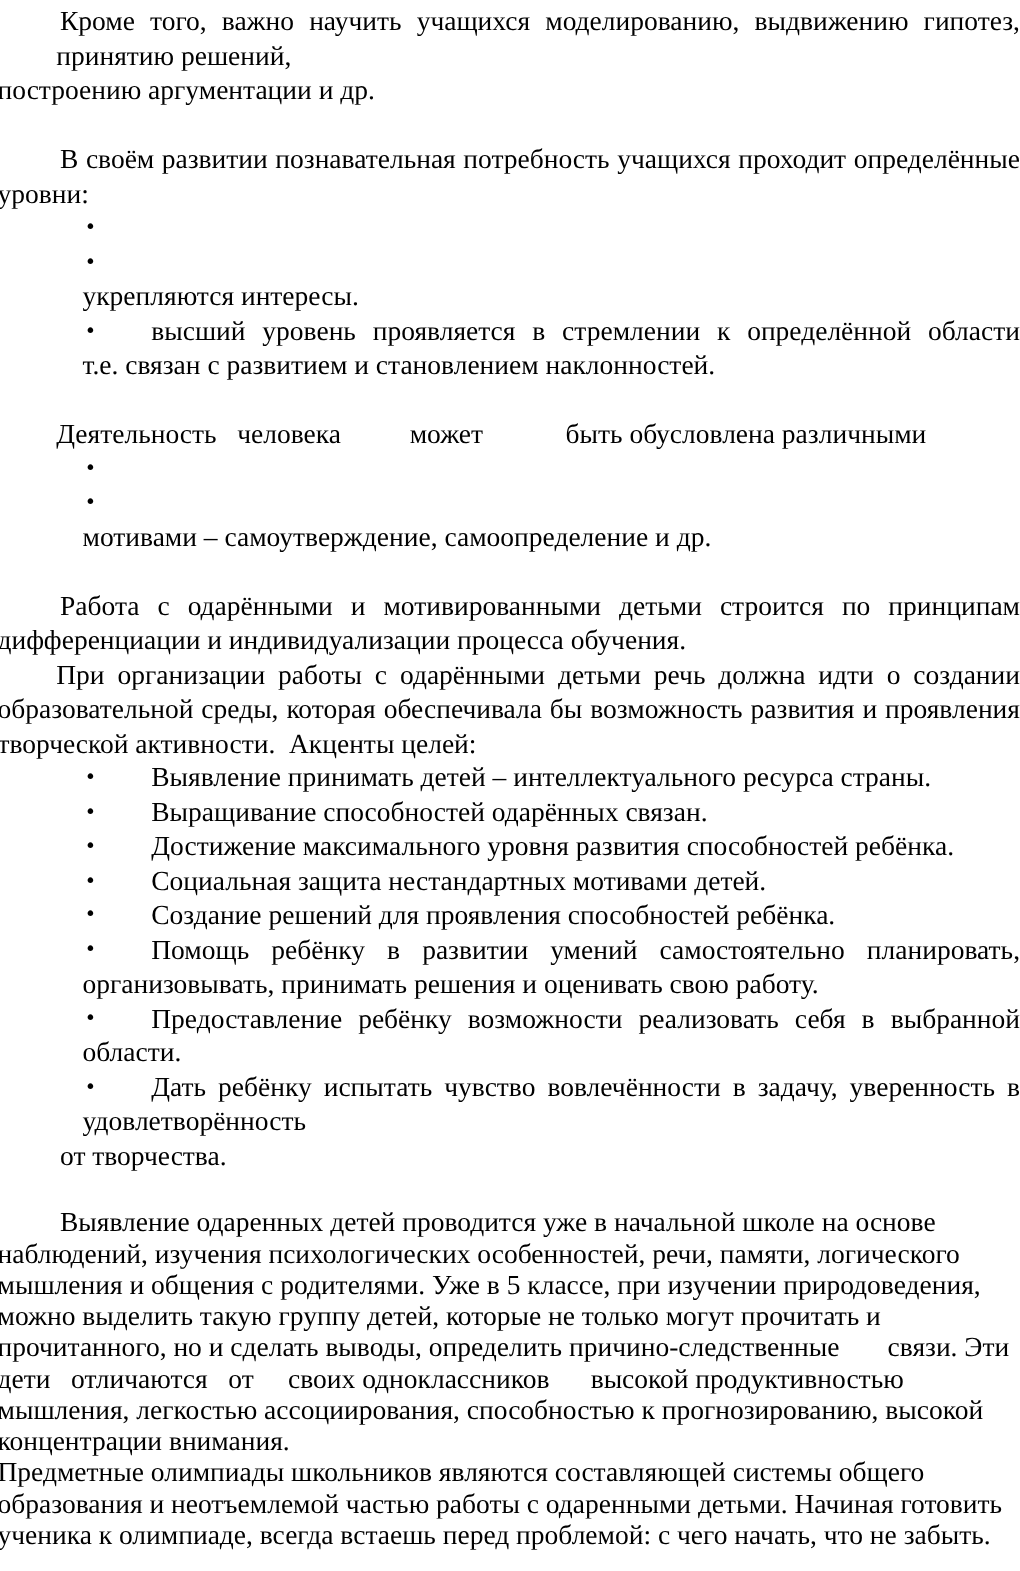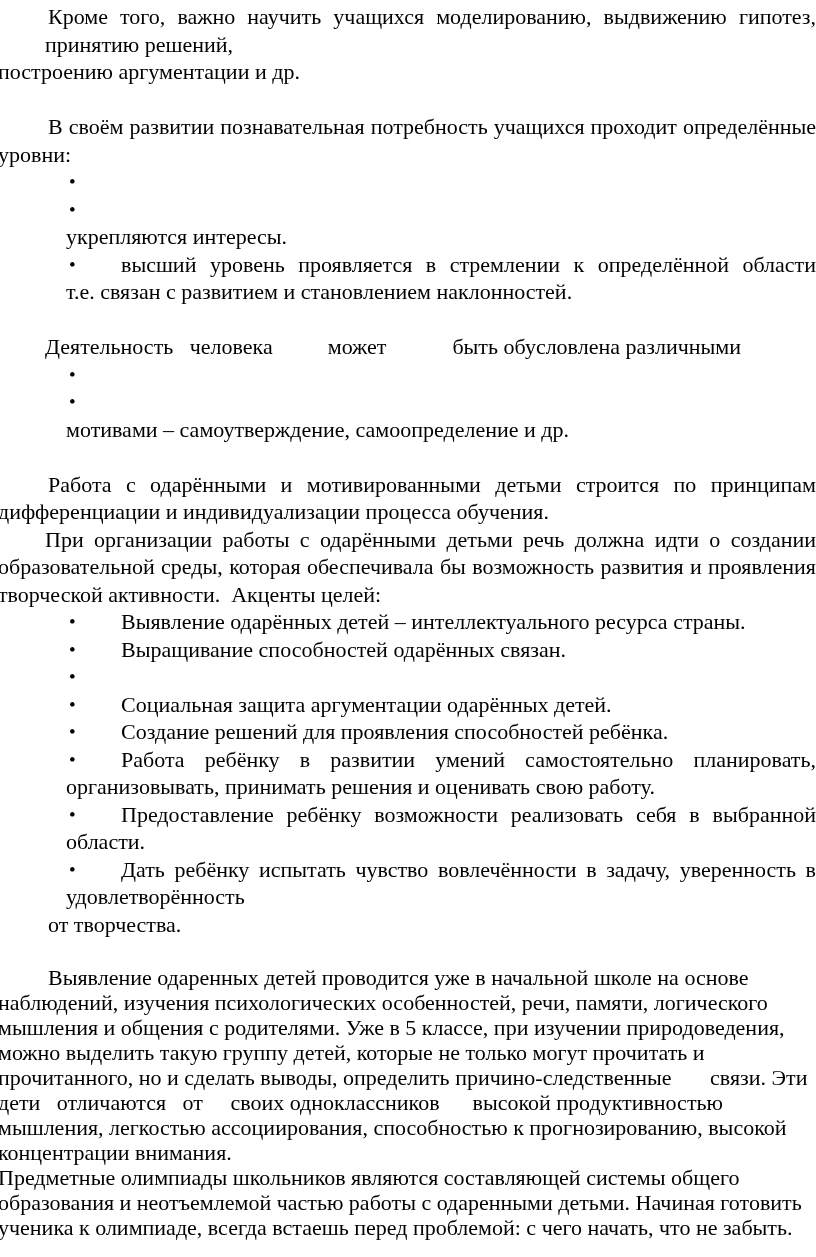--- a/index.html
+++ b/index.html
@@ -73,40 +73,41 @@
     <div class="ln"></div>
 
     <div class="ln i50 j">Работа с одарёнными и мотивированными детьми строится по принципам</div>
     <div class="ln">дифференциации и индивидуализации процесса обучения.</div>
     <div class="ln i47 j">При организации работы с одарёнными детьми речь должна идти о создании такой</div>
     <div class="ln j">образовательной среды, которая обеспечивала бы возможность развития и проявления их</div>
     <div class="ln">творческой активности.&nbsp; Акценты целей:</div>
 
     <div class="ln bullet">
       <span class="dot">•</span>
-      <span>Выявление одарённых детей – интеллектуального ресурса страны.</span>
+      <span>Выявление принимать детей – интеллектуального ресурса страны.</span>
     </div>
     <div class="ln bullet">
       <span class="dot">•</span>
       <span>Выращивание способностей одарённых связан.</span>
     </div>
     <div class="ln bullet">
       <span class="dot">•</span>
+      <span>Достижение максимального уровня развития способностей ребёнка.</span>
     </div>
     <div class="ln bullet">
       <span class="dot">•</span>
-      <span>Социальная защита аргументации одарённых детей.</span>
+      <span>Социальная защита нестандартных мотивами детей.</span>
     </div>
     <div class="ln bullet">
       <span class="dot">•</span>
       <span>Создание решений для проявления способностей ребёнка.</span>
     </div>
     <div class="ln bullet j">
       <span class="dot">•</span>
-      <span>Работа ребёнку в развитии умений самостоятельно планировать,</span>
+      <span>Помощь ребёнку в развитии умений самостоятельно планировать,</span>
     </div>
     <div class="ln i68">организовывать, принимать решения и оценивать свою работу.</div>
     <div class="ln bullet j">
       <span class="dot">•</span>
       <span>Предоставление ребёнку возможности реализовать себя в выбранной</span>
     </div>
     <div class="ln i68">области.</div>
     <div class="ln bullet j">
       <span class="dot">•</span>
       <span>Дать ребёнку испытать чувство вовлечённости в задачу, уверенность в себе,</span>

